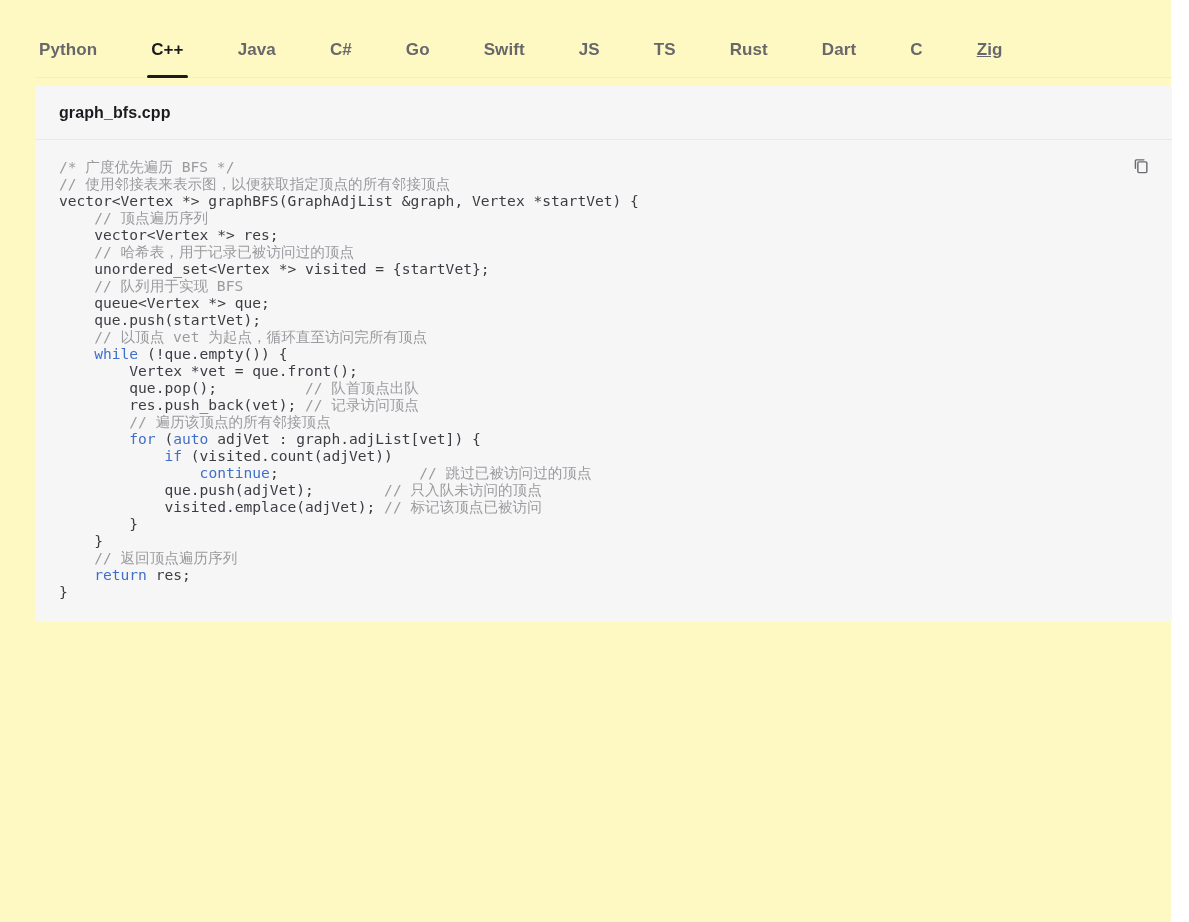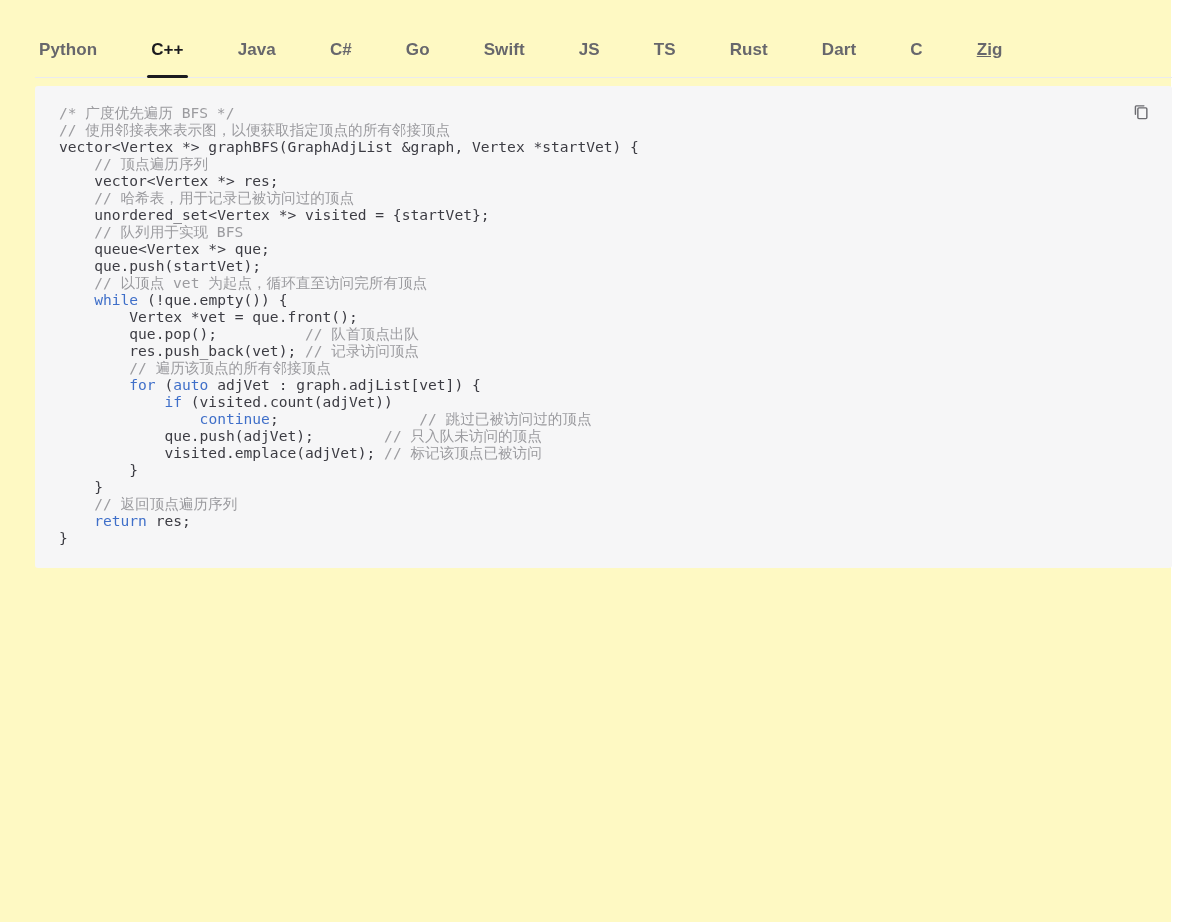--- a/index.html
+++ b/index.html
@@ -167,20 +167,23 @@
       </div>
       <div class="tab">
         <span>C</span>
       </div>
       <div class="tab">
         <span>Zig</span>
       </div>
     </div>
 
   <div class="codecard">
+    <div class="filebar">
+      <span class="filename">graph_bfs.cpp</span>
+    </div>
     <div class="codewrap">
       <button class="copybtn" title="copy">
         <svg width="18" height="18" viewBox="0 0 20 20" fill="none">
           <rect x="6.5" y="6.5" width="10" height="12" rx="1.2" stroke="#6b6b70" stroke-width="1.6" fill="#f6f6f7"></rect>
           <path d="M13.2 4.3H4.8a1 1 0 0 0-1 1v8.4" stroke="#6b6b70" stroke-width="1.6" stroke-linecap="round"></path>
         </svg>
       </button>
       <pre class="code" id="codepre"><span><span class="cm">/* 广度优先遍历 BFS */</span></span>
 <span><span class="cm">// 使用邻接表来表示图，以便获取指定顶点的所有邻接顶点</span></span>
 <span><span class="pl">vector&lt;Vertex *&gt; graphBFS(GraphAdjList &amp;graph, Vertex *startVet) {</span></span>

